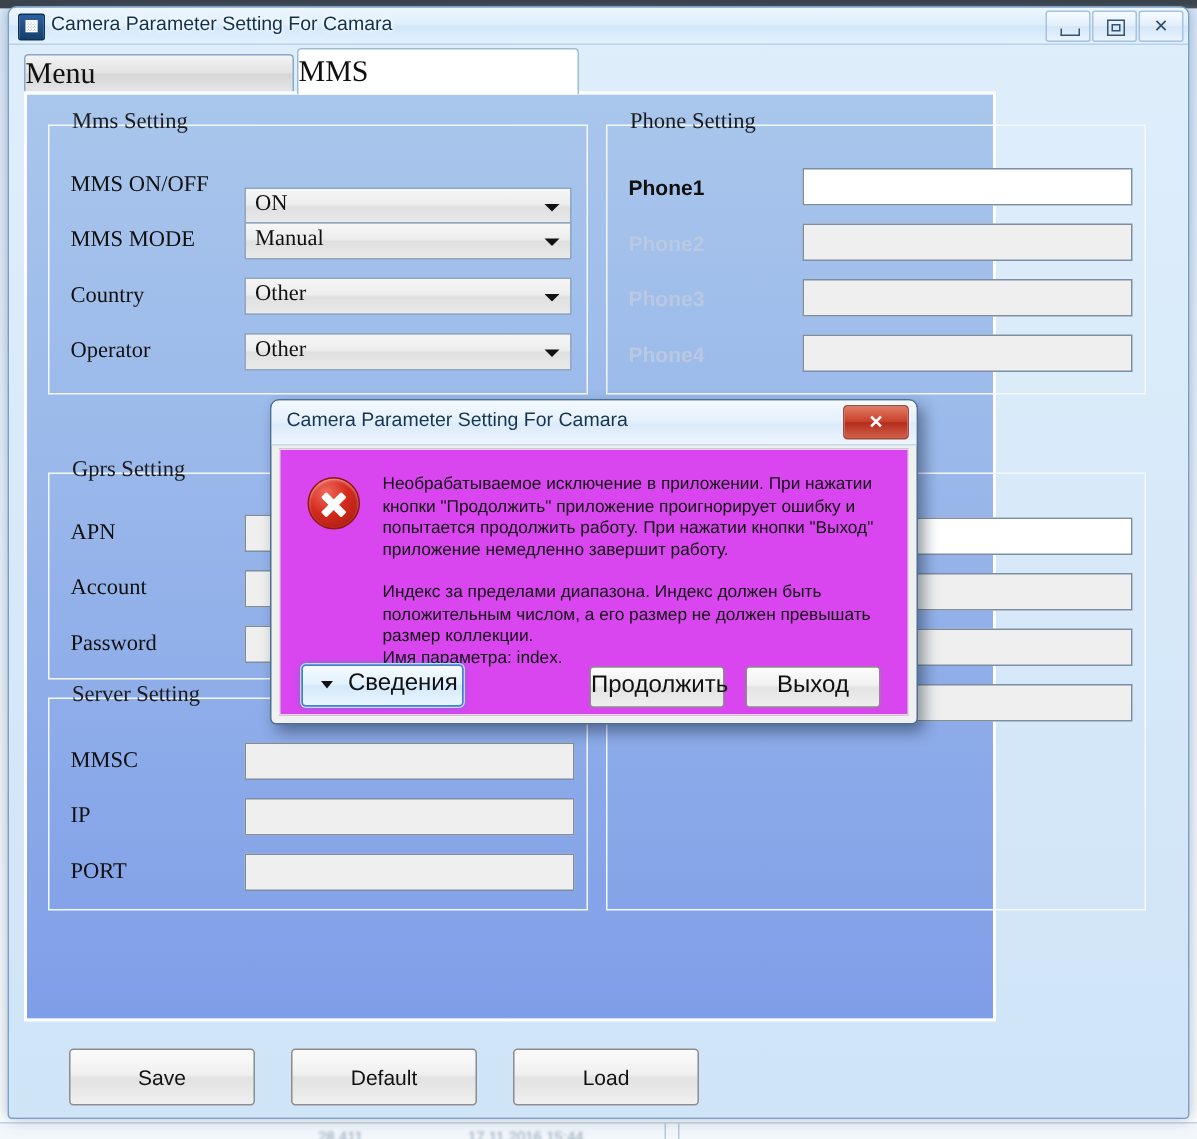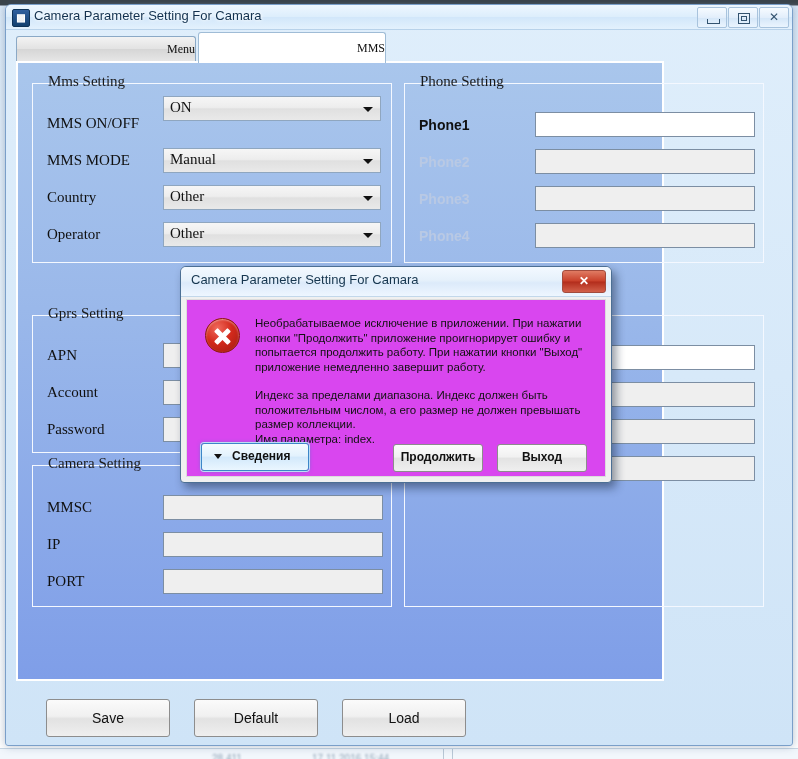--- a/index.html
+++ b/index.html
@@ -98,22 +98,22 @@
   #tab-strip {
     position: absolute; left: 10px; top: 27px;
     width: 768px; height: 28px;
   }
   .tab {
     position: absolute; top: 4px; height: 24px;
     border: 1px solid #8ba9c6;
     border-bottom: none;
     border-radius: 3px 3px 0 0;
     background: linear-gradient(180deg,#f3f3f3 0%,#e3e3e3 48%,#d6d6d6 52%,#e6e6e6 100%);
-    font-size: 12px; color: #111;
-    text-align: right; line-height: 24px;
+    font-size: 20px; color: #111;
+    text-align: left; line-height: 24px;
   }
   .tab.active {
     top: 0; height: 30px; line-height: 30px;
     background: #ffffff;
     border-color: #9fbcd6;
     z-index: 3;
   }
   #tab-menu { left: 0;   width: 178px; }
   #tab-mms  { left: 182px; width: 186px; }
   #tab-smtp { left: 372px; width: 190px; }
@@ -250,24 +250,23 @@
   }
   #err-text-main { top: 16px; }
   #err-text-detail { top: 88px; }
 
   .dlg-btn {
     position: absolute; height: 28px;
     border: 1px solid #8c8c8c;
     border-radius: 3px;
     background: linear-gradient(180deg,#fcfcfc 0%,#f1f1f1 45%,#e3e3e3 52%,#efefef 100%);
     font-family: "Liberation Sans", sans-serif;
-    font-size: 12px; color: #111;
+    font-size: 16px; color: #111;
     text-align: center; line-height: 24px;
     box-sizing: border-box;
-    font-weight: bold;
   }
   #btn-details {
     left: 14px; top: 143px; width: 108px;
     border: 1px solid #3c87c8;
     border-radius: 3px;
     background: linear-gradient(180deg,#f4fbff 0%,#e3f2fd 45%,#d3e9fb 52%,#eaf6ff 100%);
     box-shadow: 0 0 0 1px #bcdcf5, 0 0 4px rgba(60,135,200,.7);
     text-align: left; padding-left: 30px;
   }
   #details-arrow {
@@ -315,21 +314,21 @@
     <div class="tab" id="tab-menu">Menu</div>
     <div class="tab active" id="tab-mms">MMS</div>
   </div>
 
   <div id="tab-page">
 
     <div class="group" style="left:14px; top:20px; width:360px; height:180px;">
       <div class="group-label">Mms Setting</div>
 
       <div class="field-label" style="left:14px; top:31px;">MMS ON/OFF</div>
-      <div class="combo" style="left:130px; top:12px; width:218px;">
+      <div class="combo" style="left:130px; top:41px; width:218px;">
         <span class="val">ON</span>
         <span class="arrow"></span>
       </div>
 
       <div class="field-label" style="left:14px; top:68px;">MMS MODE</div>
       <div class="combo" style="left:130px; top:64px; width:218px;">
         <span class="val">Manual</span>
         <span class="arrow"></span>
       </div>
 
@@ -369,21 +368,21 @@
       <div class="textbox" style="left:130px; top:27px; width:220px;"></div>
 
       <div class="field-label" style="left:14px; top:68px;">Account</div>
       <div class="textbox" style="left:130px; top:64px; width:220px;"></div>
 
       <div class="field-label" style="left:14px; top:105px;">Password</div>
       <div class="textbox" style="left:130px; top:101px; width:220px;"></div>
     </div>
 
     <div class="group" style="left:14px; top:402px; width:360px; height:142px;">
-      <div class="group-label">Camera Setting</div>
+      <div class="group-label">Server Setting</div>
 
       <div class="field-label" style="left:14px; top:33px;">MMSC</div>
       <div class="textbox" style="left:130px; top:29px; width:220px;"></div>
 
       <div class="field-label" style="left:14px; top:70px;">IP</div>
       <div class="textbox" style="left:130px; top:66px; width:220px;"></div>
 
       <div class="field-label" style="left:14px; top:107px;">PORT</div>
       <div class="textbox" style="left:130px; top:103px; width:220px;"></div>
     </div>

